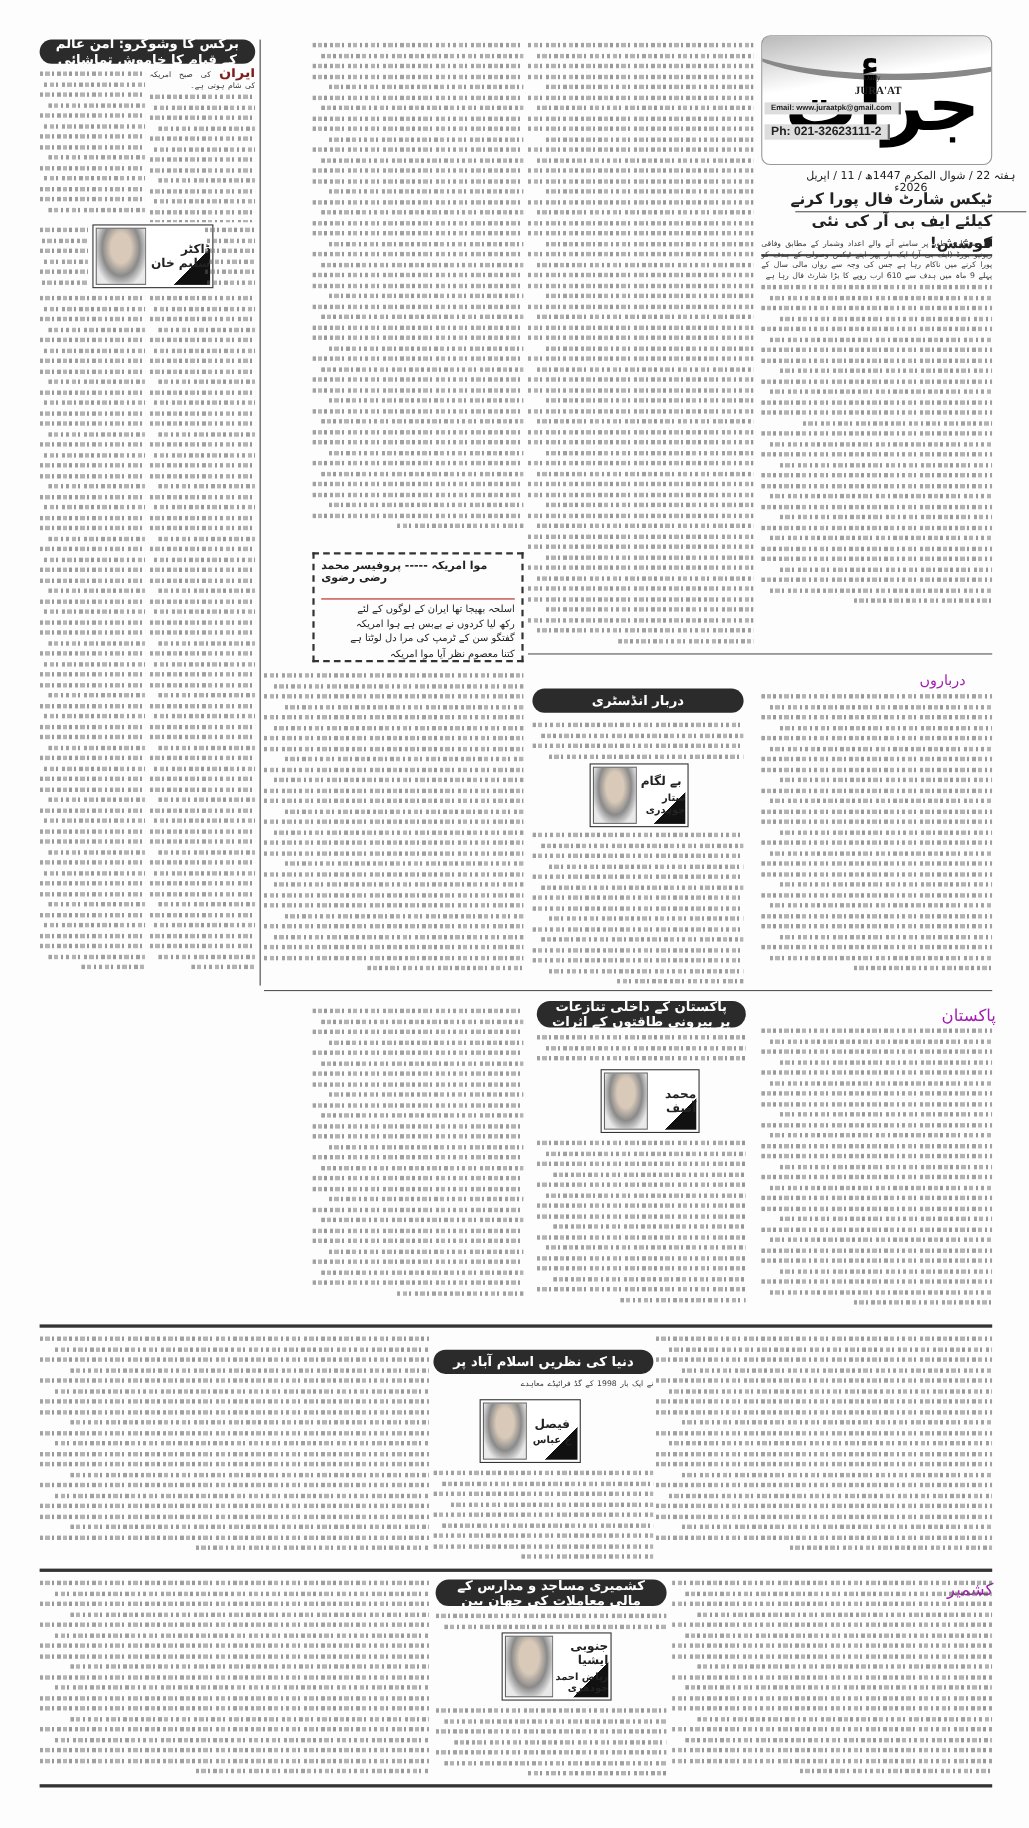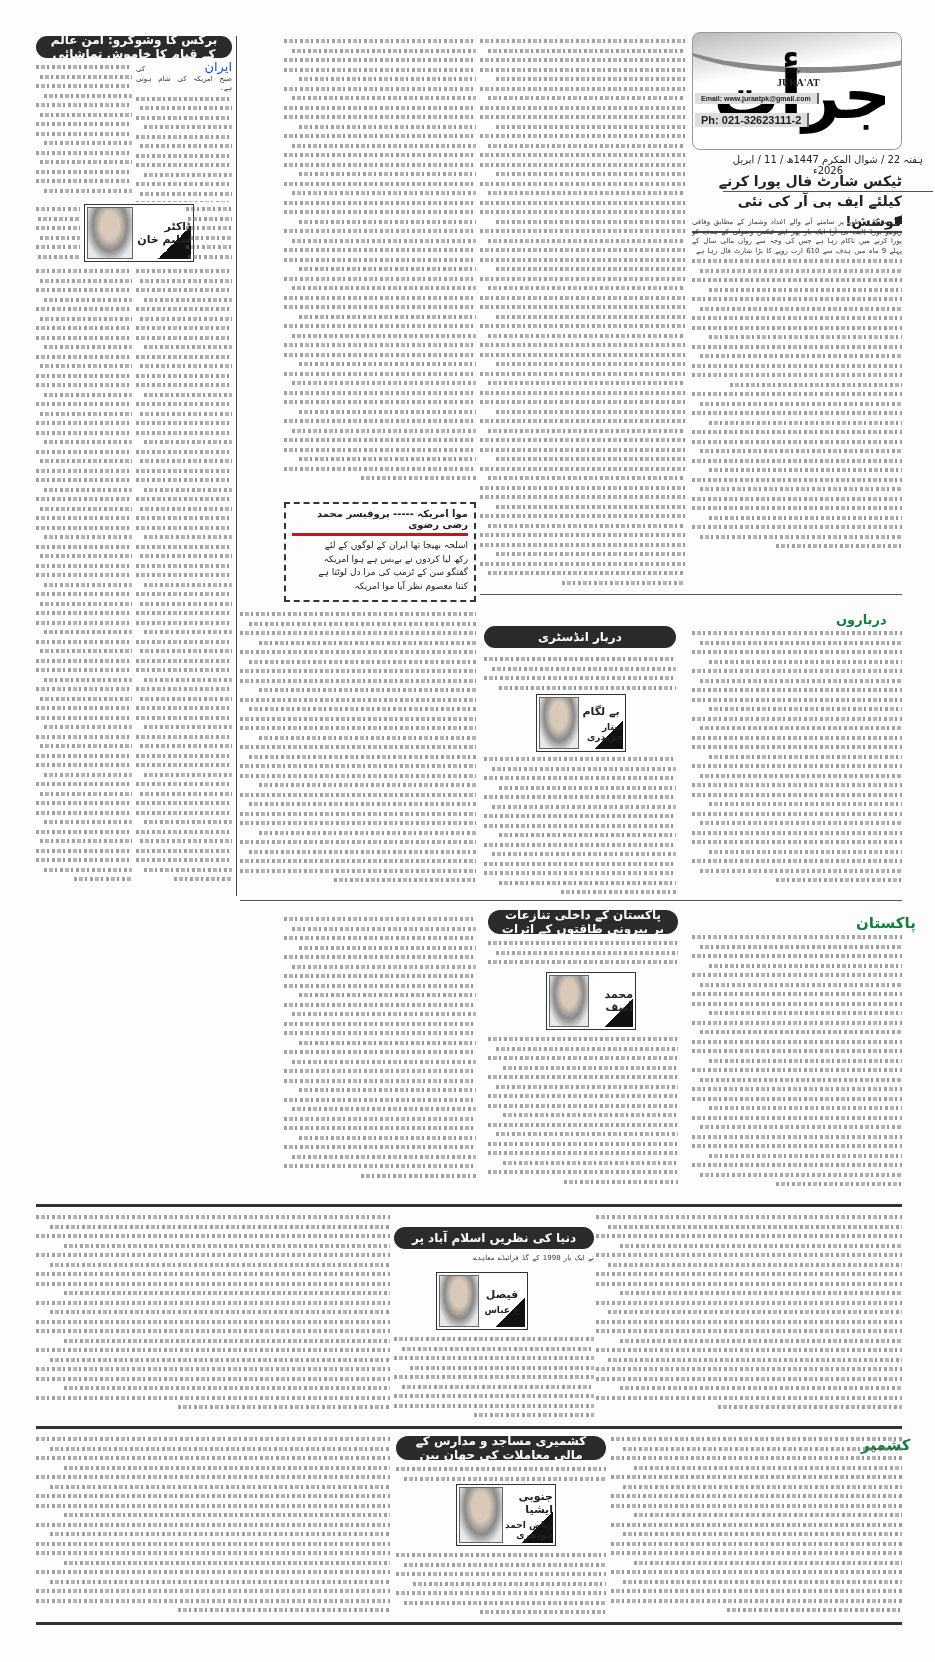--- a/index.html
+++ b/index.html
@@ -25,24 +25,24 @@
   .logo-eng { position: absolute; left: 84px; top: 44px; font-family: "Liberation Serif", serif; font-weight: bold; font-size: 10px; }
   .logo-email { position: absolute; left: 2px; top: 60px; background: #ddd; font-family: "Liberation Sans", sans-serif; font-size: 7px; font-weight: bold; padding: 2px 6px; border-right: 2px solid #666; }
   .logo-phone { position: absolute; left: 2px; top: 80px; background: #ddd; font-family: "Liberation Sans", sans-serif; font-size: 11px; font-weight: bold; padding: 1px 6px; border-right: 2px solid #666; }
   .dateline { position: absolute; left: 687px; top: 140px; width: 210px; text-align: center; font-size: 10px; direction: rtl; border-bottom: 1px solid #555; padding-bottom: 15px; }
   .lead-head { position: absolute; left: 656px; top: 157px; width: 210px; font-size: 14px; font-weight: bold; direction: rtl; text-align: right; line-height: 20px; border-bottom: 2px solid #444; }
   .photo-box { position: absolute; border: 1px solid #333; background: #fff; display: flex; flex-direction: row; padding: 2px; }
   .photo { background: radial-gradient(ellipse at 50% 35%, #d8c9b8 0 30%, #8a8a8a 55%, #e9e9e9 80%); border: 1px solid #666; }
   .byline { flex: 1; display: flex; flex-direction: column; align-items: center; justify-content: center; direction: rtl; font-weight: bold; font-size: 11px; background: linear-gradient(135deg, #fff 70%, #111 70%); }
   .byline .sub { font-size: 9px; font-weight: bold; margin-top: 4px; }
   .poem { position: absolute; left: 248px; top: 488px; width: 192px; height: 100px; border: 2px dashed #333; padding: 4px 6px; direction: rtl; }
-  .poem .ph { font-size: 10px; font-weight: bold; text-align: right; border-bottom: 3px solid #b91c1c; padding-bottom: 3px; margin-bottom: 3px; }
+  .poem .ph { font-size: 10px; font-weight: bold; text-align: left; border-bottom: 1px solid #b91c1c; padding-bottom: 13px; margin-bottom: 3px; }
   .poem .pl { font-size: 9px; line-height: 13.5px; }
-  .sidehead { font-weight: normal; font-size: 13px; color: #1d4ed8; margin-left: 46px; }
-  .kicker { position: absolute; font-weight: bold; font-size: 13px; direction: rtl; color: #15803d; }
+  .sidehead { font-weight: bold; font-size: 13px; color: #7f1d1d; }
+  .kicker { position: absolute; font-weight: normal; font-size: 13px; direction: rtl; color: #a21caf; }
 </style>
 </head>
 <body>
 
 <div class="page">
 
 
   <div class="logo-box">
     <div class="logo-swoosh"></div>
     <div class="logo-urdu">جرأت</div>

